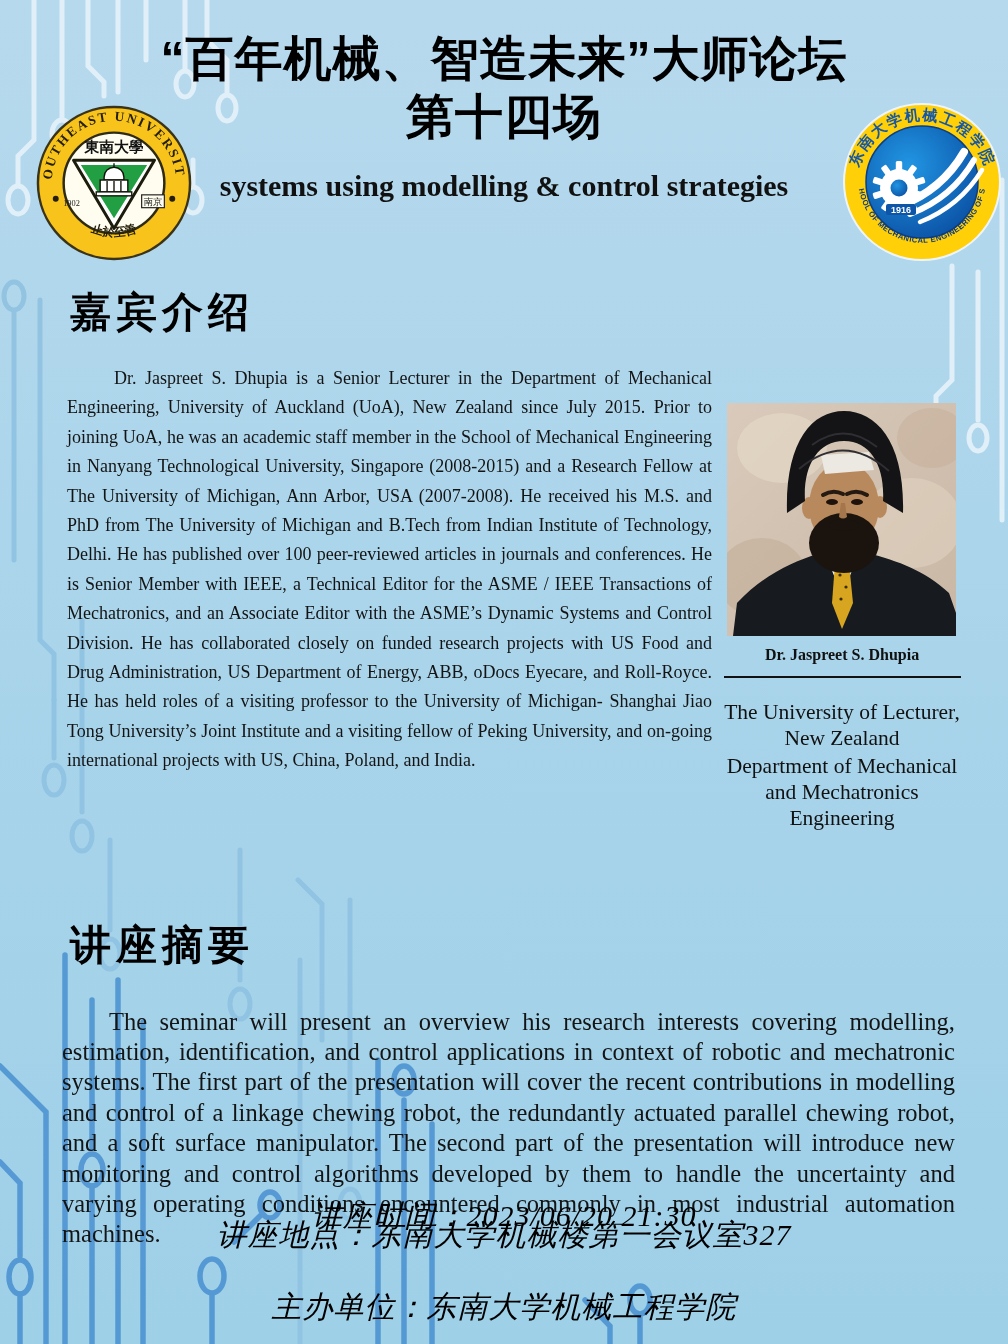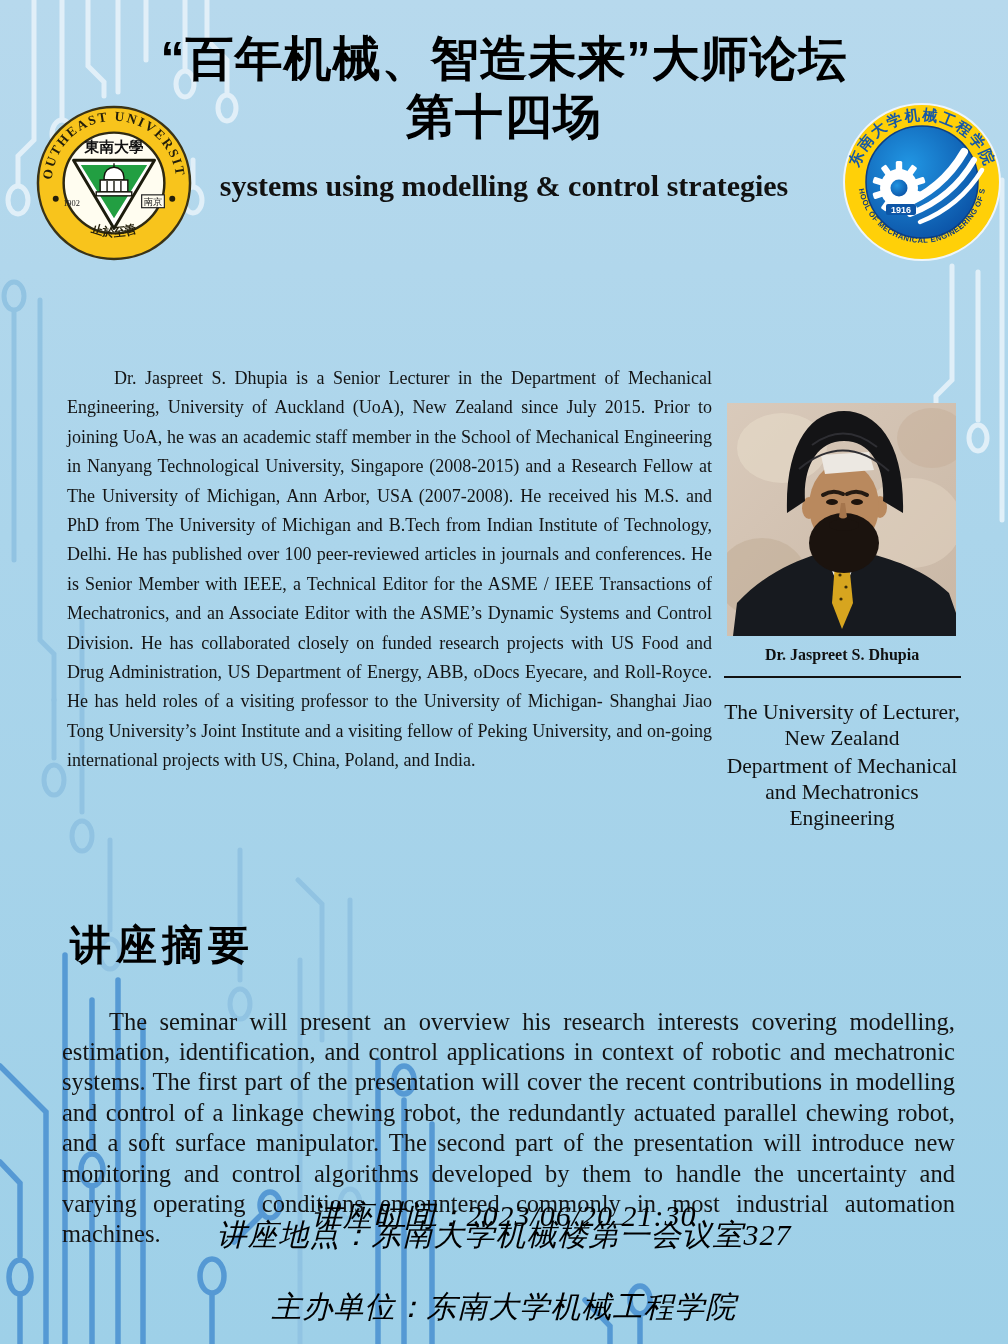--- a/index.html
+++ b/index.html
@@ -200,20 +200,21 @@
         <path d="M78,120 Q118,104 140,68" stroke-width="4.5"></path>
       </g>
       <rect x="44" y="102" width="30" height="11" rx="2" fill="#0d55a6"></rect>
       <text x="59" y="111" text-anchor="middle" font-family="Liberation Sans,sans-serif" font-size="9" font-weight="bold" fill="#ffffff">1916</text>
     </svg>
 
     <div class="talk-title">
       <div class="en">systems using modelling &amp;  control strategies</div>
     </div>
 
+    <div class="section-heading" style="top:285px;">嘉宾介绍</div>
     <p class="bio">Dr. Jaspreet S. Dhupia is a Senior Lecturer in the Department of Mechanical Engineering, University of Auckland (UoA), New Zealand since July 2015. Prior to joining UoA, he was an academic staff member in the School of Mechanical Engineering in Nanyang Technological University, Singapore (2008-2015) and a Research Fellow at The University of Michigan, Ann Arbor, USA (2007-2008). He received his M.S. and PhD from The University of Michigan and B.Tech from Indian Institute of Technology, Delhi. He has published over 100 peer-reviewed articles in journals and conferences. He is Senior Member with IEEE, a Technical Editor for the ASME / IEEE Transactions of Mechatronics, and an Associate Editor with the ASME’s Dynamic Systems and Control Division. He has collaborated closely on funded research projects with US Food and Drug Administration, US Department of Energy, ABB, oDocs Eyecare, and Roll-Royce. He has held roles of a visiting professor to the University of Michigan- Shanghai Jiao Tong University’s Joint Institute and a visiting fellow of Peking University, and on-going international projects with US, China, Poland, and India.</p>
 
     <svg class="photo" viewBox="0 0 229 233">
       <defs>
         <linearGradient id="phBg" x1="0" y1="0" x2="1" y2="1">
           <stop offset="0%" stop-color="#d9cabb"></stop>
           <stop offset="100%" stop-color="#c9b7a5"></stop>
         </linearGradient>
       </defs>
       <rect width="229" height="233" fill="url(#phBg)"></rect>

